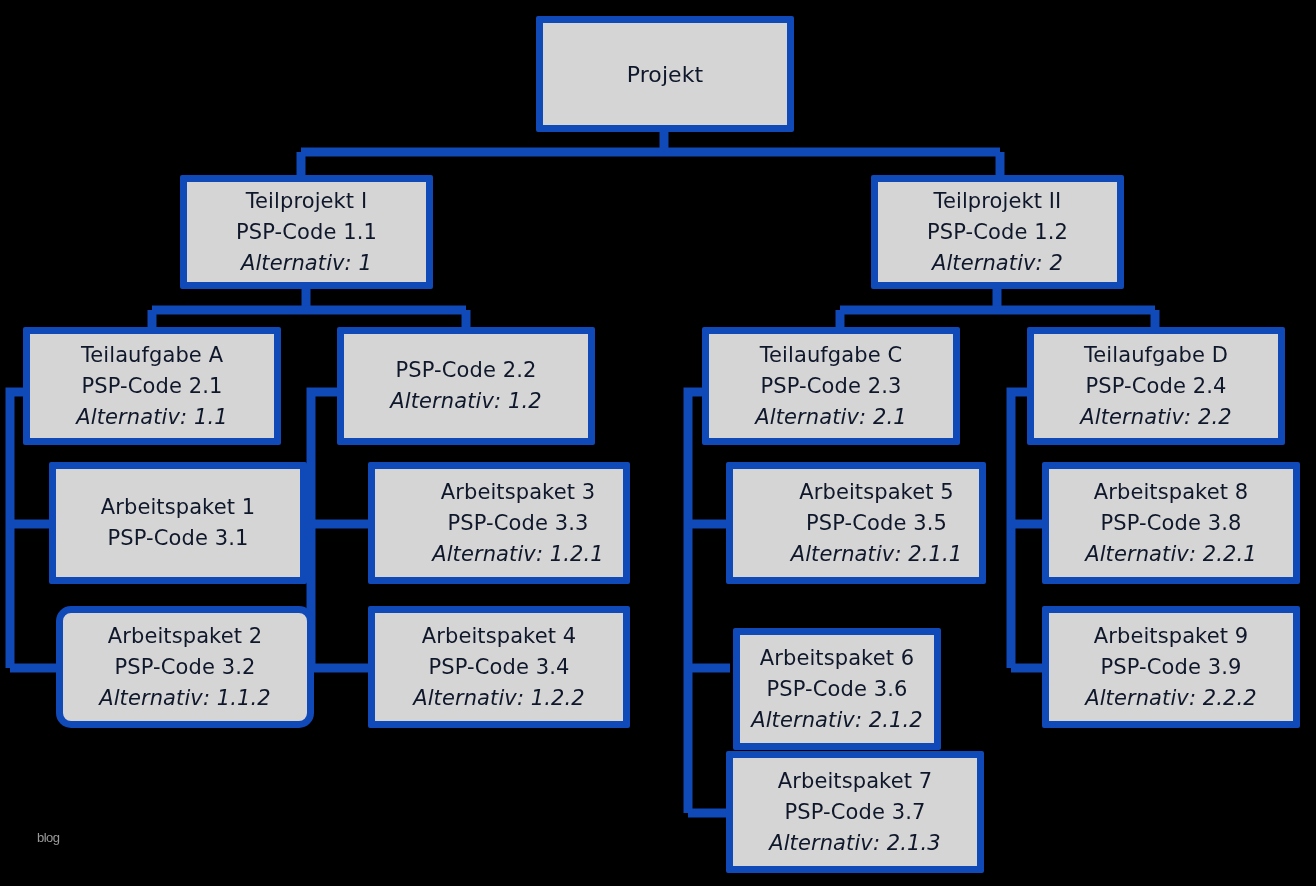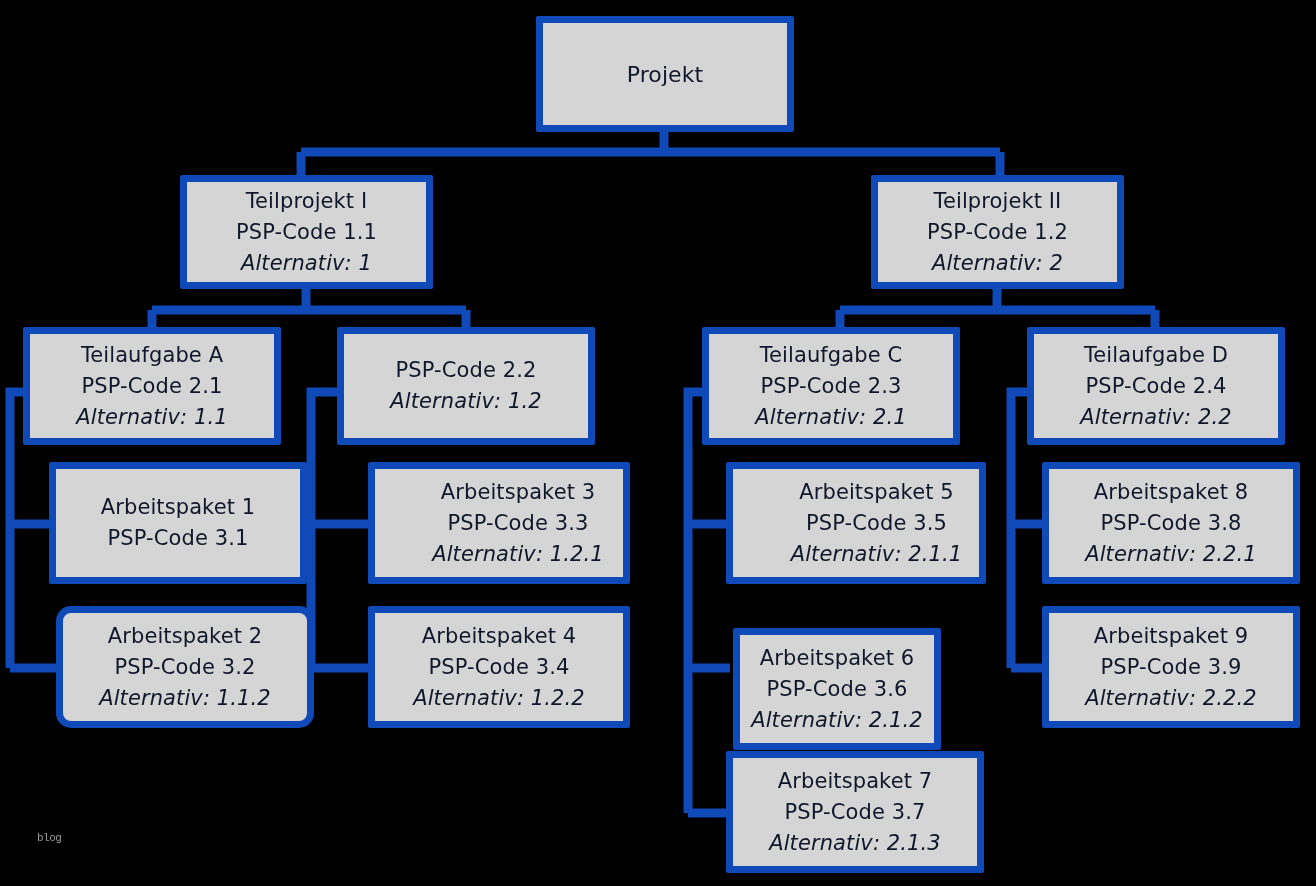--- a/index.html
+++ b/index.html
@@ -51,22 +51,22 @@
     font-style: italic;
   }
   .node.root .ln {
     font-size: 22px;
   }
   
   #watermark {
     position: absolute;
     left: 37px;
     top: 832px;
-    font-family: Liberation Mono, monospace;
-    font-size: 11px;
+    font-family: Liberation Sans, sans-serif;
+    font-size: 13px;
     line-height: 12px;
     color: #9a9a9a;
     letter-spacing: -0.5px;
     z-index: 9;
   }
 </style>
 </head>
 <body>
 
 <div id="canvas">

